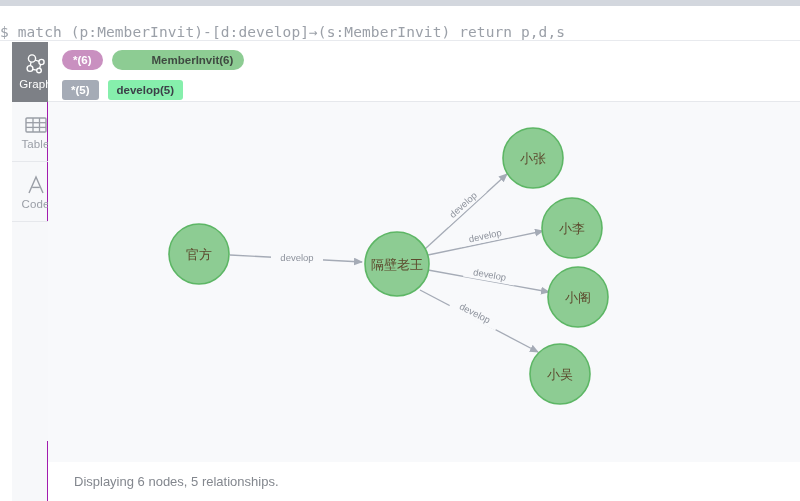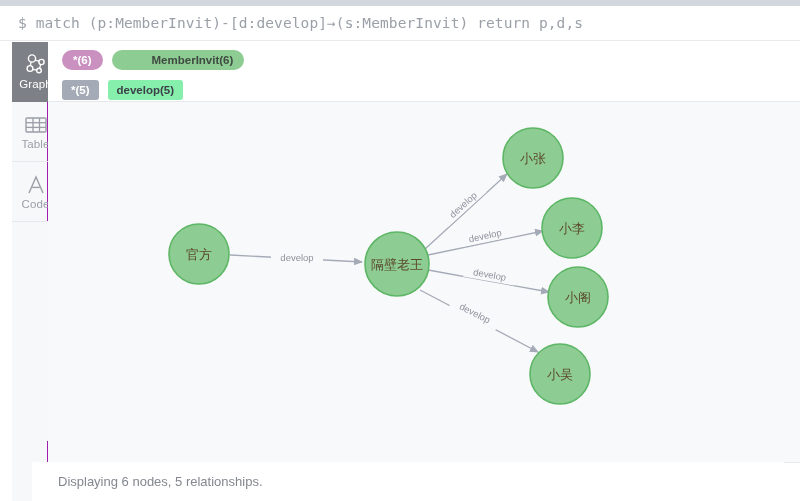--- a/index.html
+++ b/index.html
@@ -34,22 +34,21 @@
   
   .query-bar {
     position: absolute;
     top: 6px; left: 0;
     width: 800px;
     height: 35px;
     box-sizing: border-box;
     background: #ffffff;
     border-bottom: 1px solid #e8eaee;
     display: flex;
-    align-items: center;
-    padding-left: 18px;
+    align-items: flex-end;
   }
   .query-text {
     font-family: "DejaVu Sans Mono", "Liberation Mono", monospace;
     font-size: 14.5px;
     color: #9ba0a8;
     letter-spacing: 0.1px;
     white-space: nowrap;
   }
 
   
@@ -182,21 +181,21 @@
   }
   .rel-label {
     font-family: "Liberation Sans", sans-serif;
     font-size: 9.5px;
     fill: #8d929c;
   }
 
   
   .statusbar {
     position: absolute;
-    top: 462px; left: 32px;
+    top: 462px; left: 48px;
     width: 752px;
     height: 39px;
     box-sizing: border-box;
     background: #ffffff;
     display: flex;
     align-items: center;
     padding-left: 26px;
   }
   .status-text {
     font-size: 13px;

